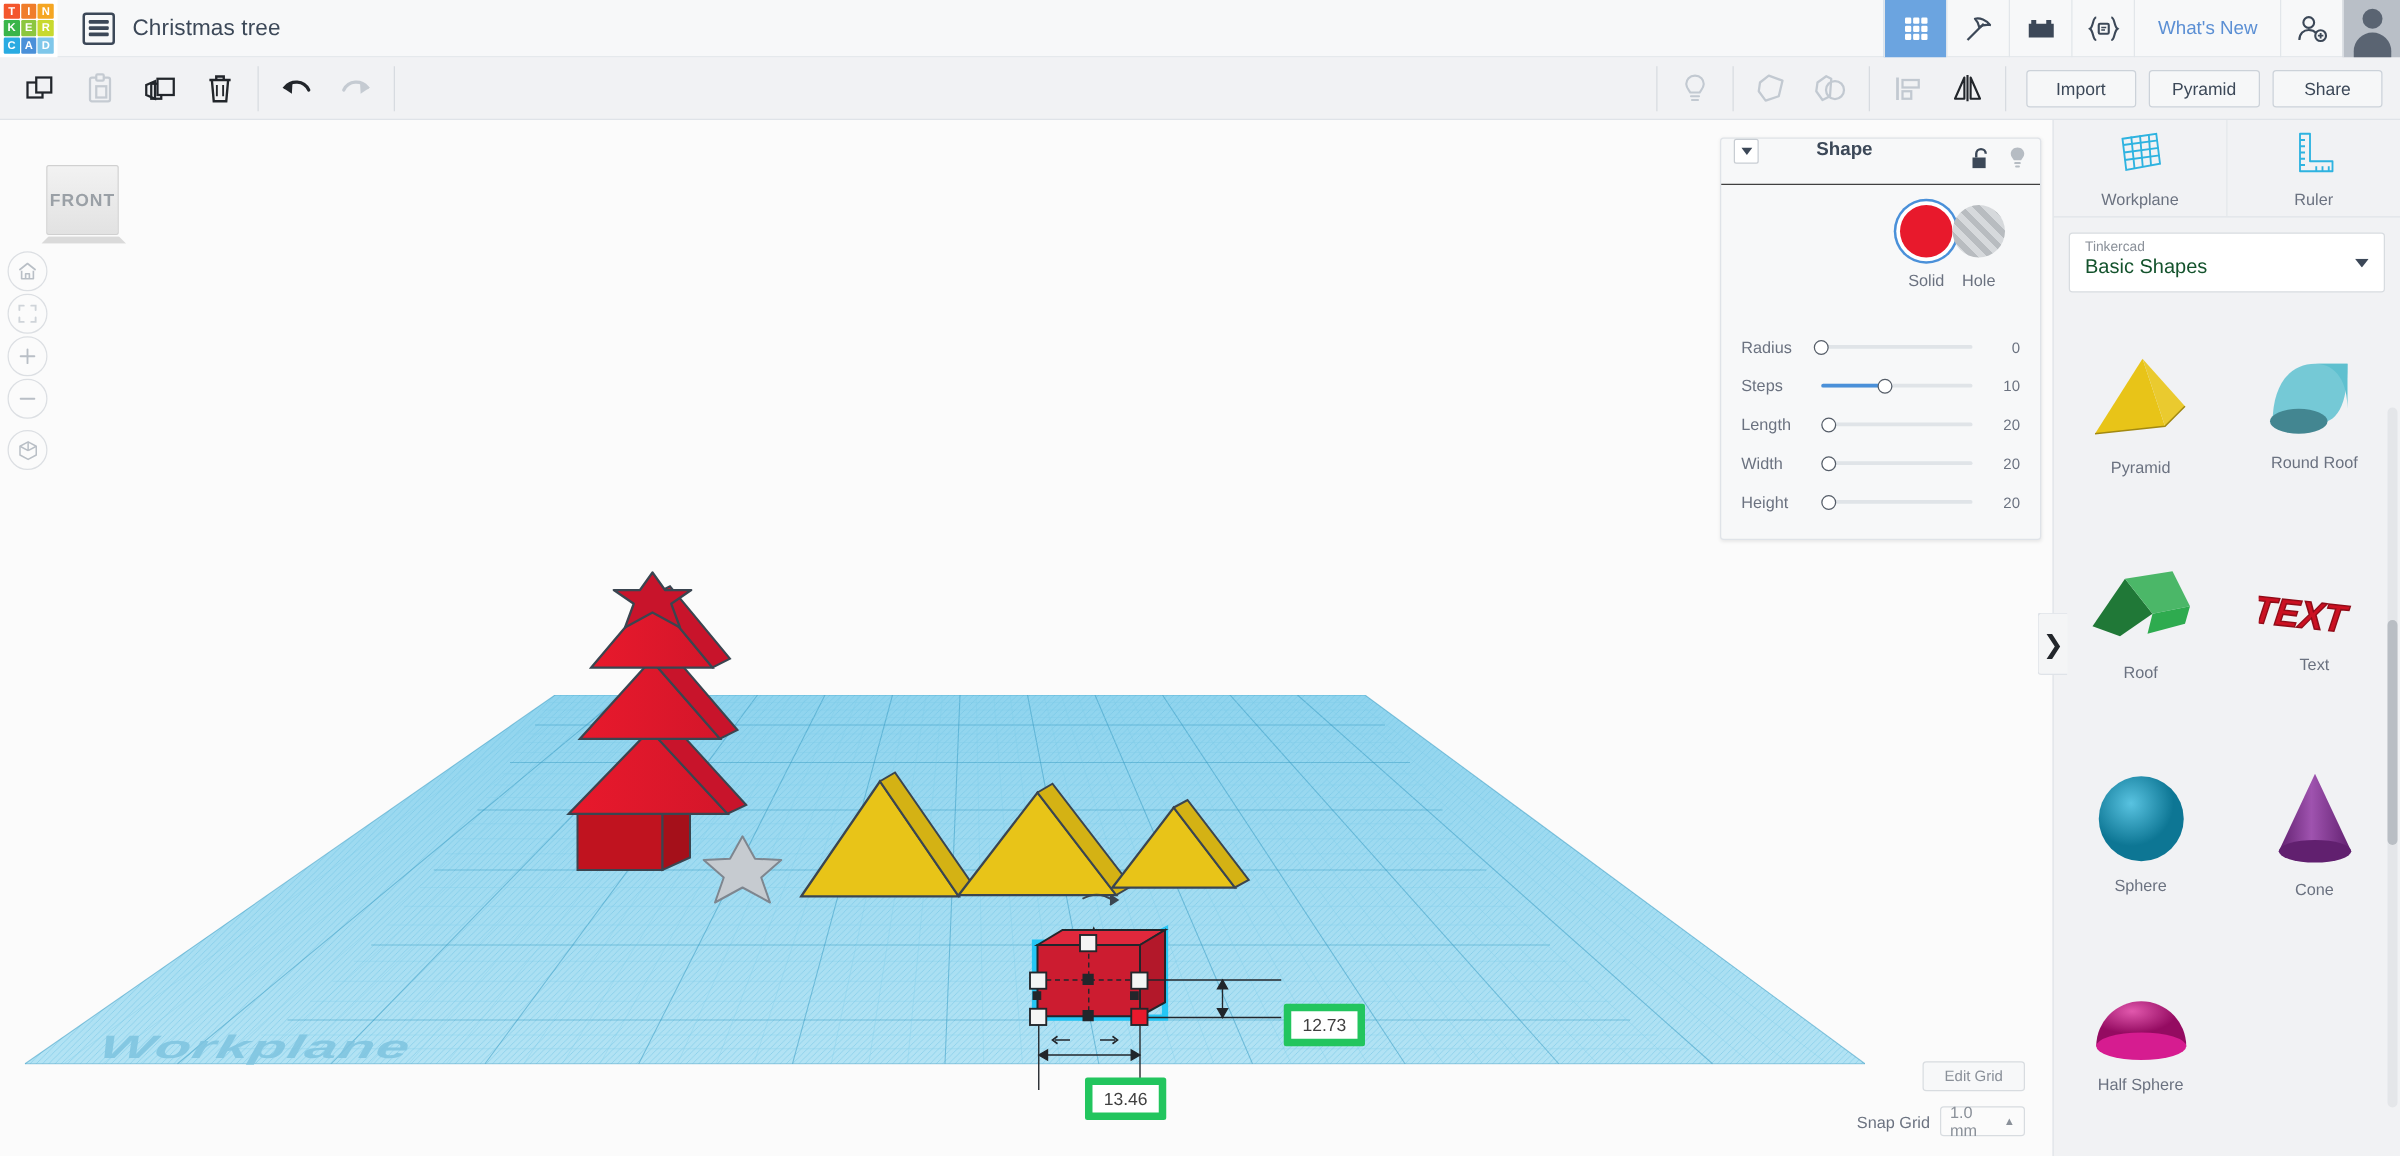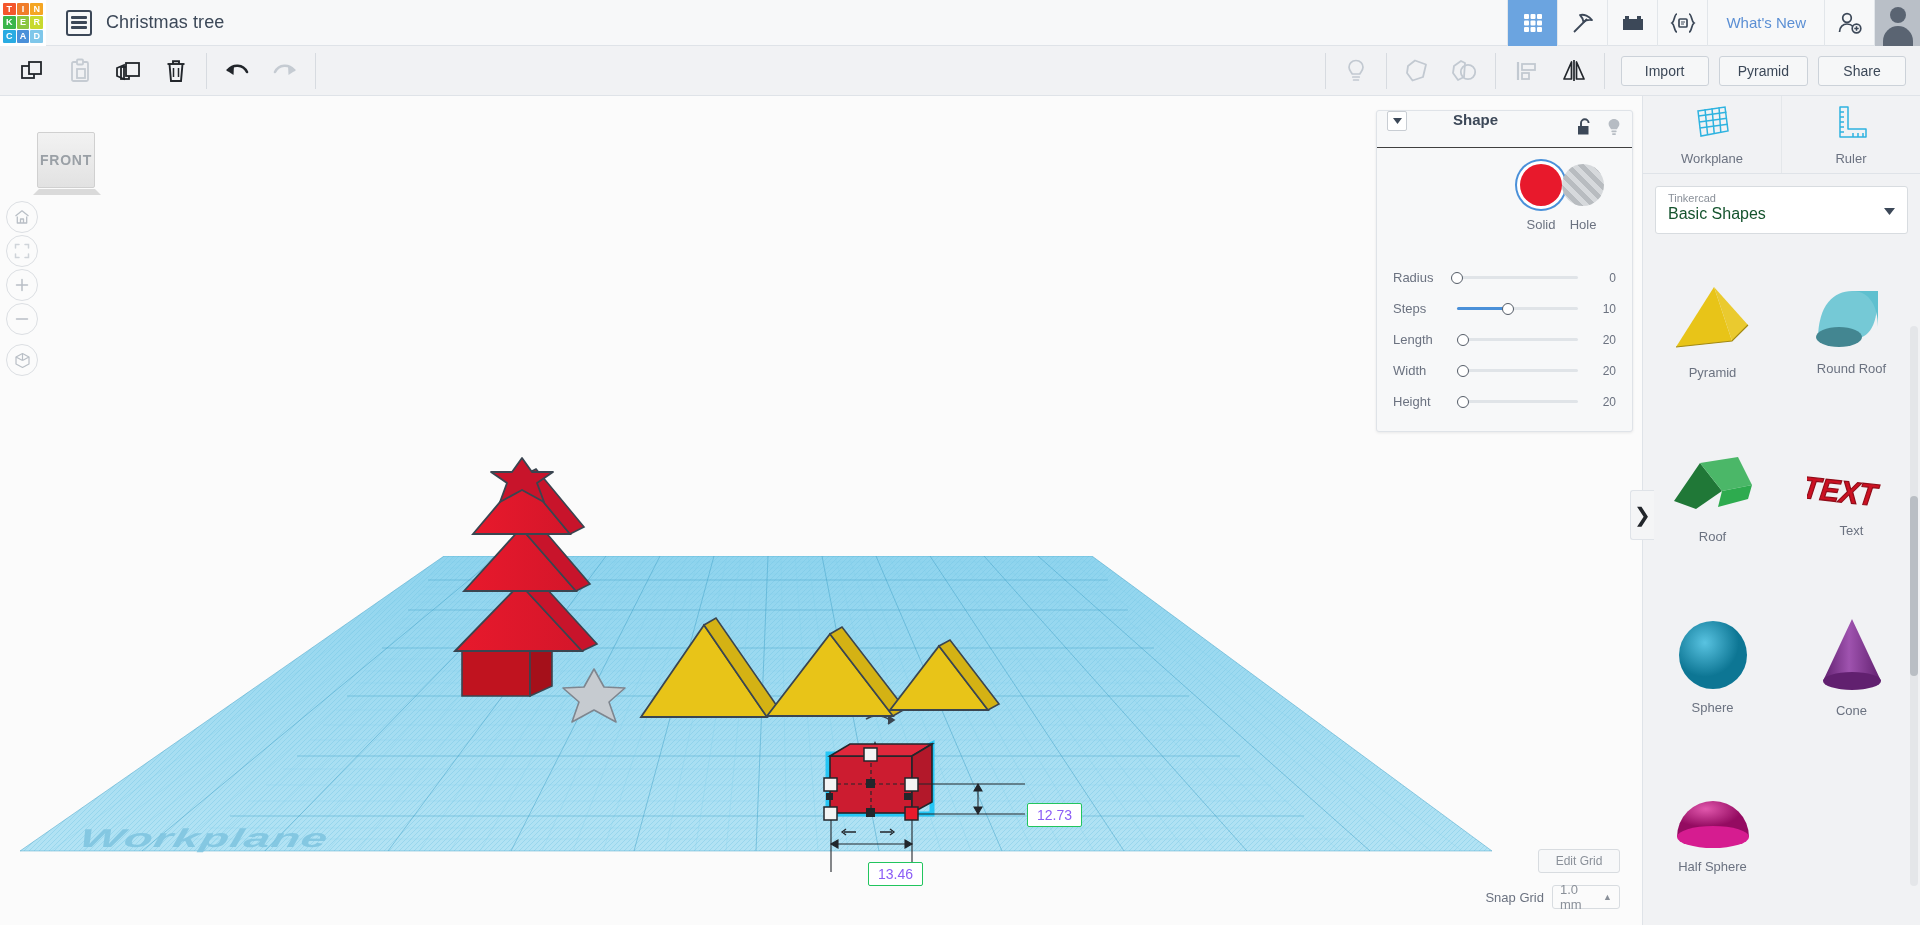--- a/index.html
+++ b/index.html
@@ -116,22 +116,22 @@
     position: absolute; left: 14px; top: 460px;
     width: 1478px; height: 310px;
   }
   .wp-label {
     position: absolute; left: 80px; top: 714px; font-size: 47px;
     font-style: italic; font-weight: bold; color: #7ec4e0;
     transform: skewX(-12deg) scaleY(.55); opacity: .85;
     letter-spacing: 1px; pointer-events: none;
   }
   .dimbox {
-    position: absolute; background: #fff; border: 1px solid #22c55e;
-    font-size: 14px; color: #8b5cf6; padding: 3px 9px; border-radius: 2px;
+    position: absolute; background: #fff; border: 6px solid #22c55e;
+    font-size: 14px; color: #404040; padding: 3px 9px; border-radius: 2px;
     white-space: nowrap;
   }
   .edit-grid {
     position: absolute; right: 22px; bottom: 52px; width: 82px; height: 24px;
     border: 1px solid #d8dce0; border-radius: 3px; background: #f7f8f9;
     display: flex; align-items: center; justify-content: center;
     font-size: 12px; color: #8a9099; cursor: pointer;
   }
   .snap-row {
     position: absolute; right: 22px; bottom: 16px;

